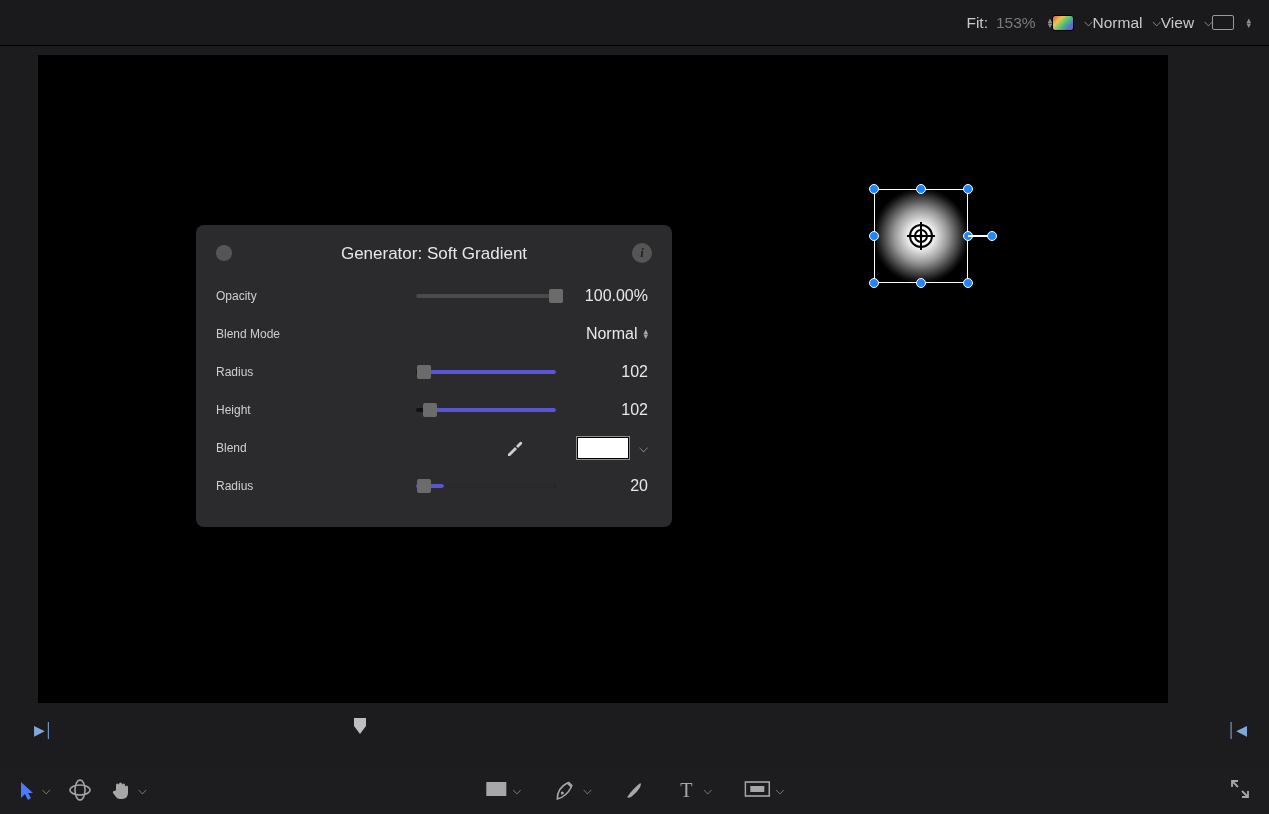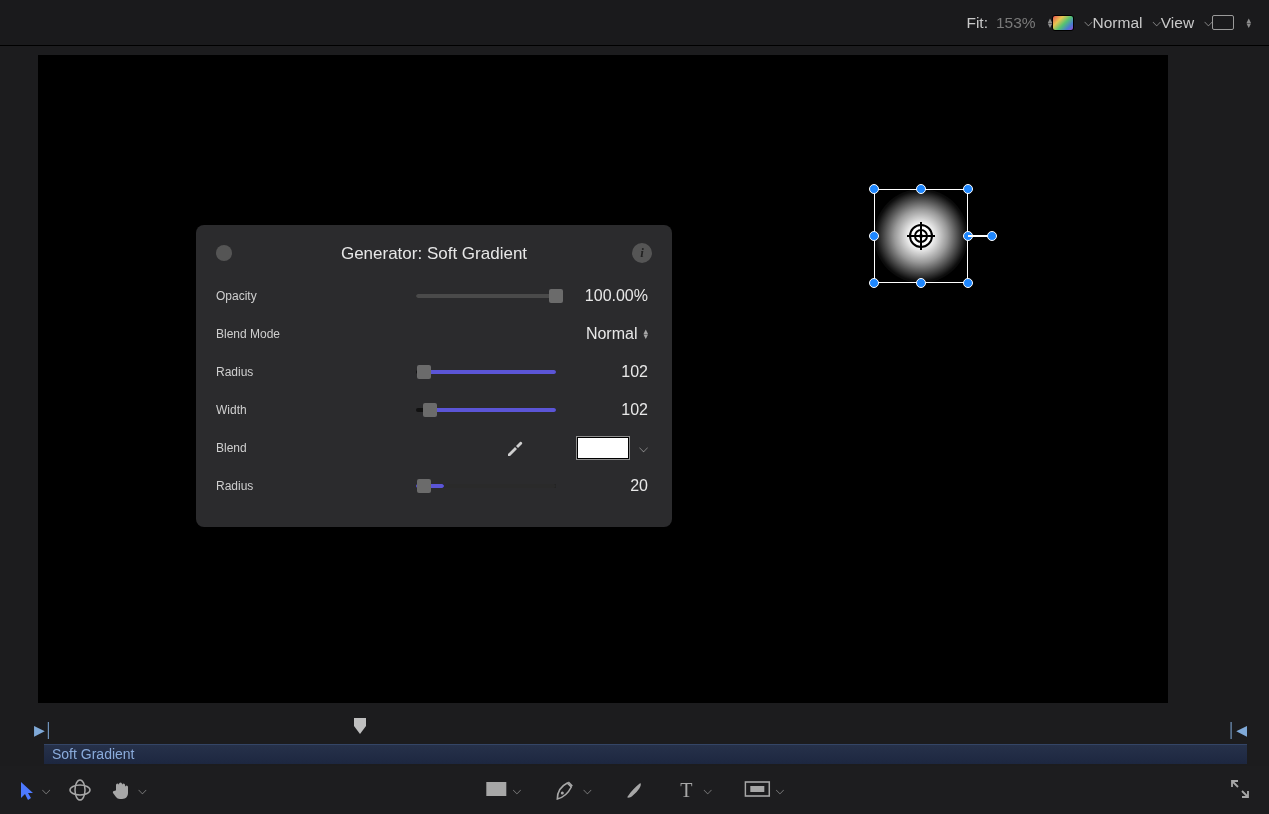--- a/index.html
+++ b/index.html
@@ -248,21 +248,21 @@
       <div class="hud-mid">
         <div class="slider right-fill">
           <div class="fill" style="left:6%;width:94%;"></div>
             <div class="thumb" style="left:6%;"></div>
         </div>
       </div>
       <span class="hud-val">102</span>
     </div>
 
     <div class="hud-row">
-      <span class="hud-label">Width</span>
+      <span class="hud-label">Height</span>
       <div class="hud-mid">
         <div class="slider right-fill">
           <div class="fill" style="left:10%;width:90%;"></div>
             <div class="thumb" style="left:10%;"></div>
         </div>
       </div>
       <span class="hud-val">102</span>
     </div>
 
     <div class="hud-row">
@@ -297,23 +297,20 @@
 <div class="ruler-zone">
   <div class="ruler">
     <span class="rl-start">▶│</span>
     <span class="rl-end">│◀</span>
     <span class="playhead">
       <svg width="16" height="18">
           <path d="M2 0 H14 V8 L8 16 L2 8 Z" fill="#bfbfbf"></path>
         </svg>
     </span>
   </div>
-  <div class="track">
-    <div class="track-label">Soft Gradient</div>
-  </div>
 </div>
 
 <div class="bottombar">
   <div class="bb-left">
     <span class="tool arrow-active">
       <svg width="18" height="20">
           <path d="M3 2 L3 18 L7 14 L10 20 L13 18 L10 13 L15 13 Z" fill="#4d79ff"></path>
         </svg>
       <span class="small-chev">⌵</span>
     </span>

